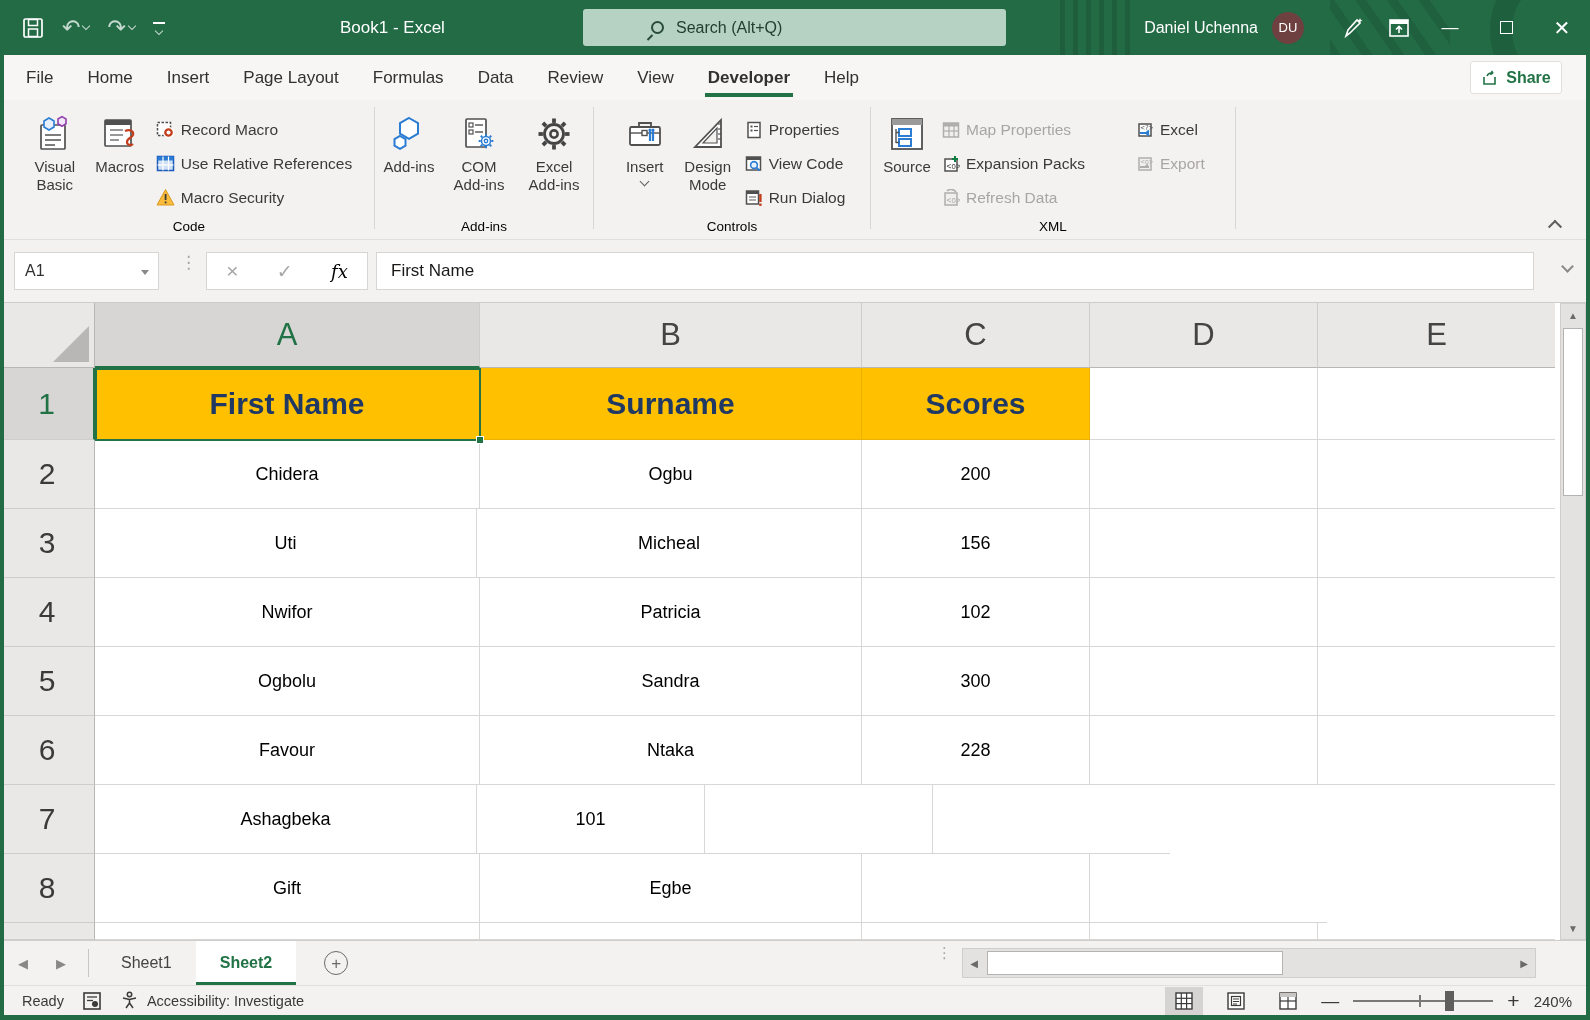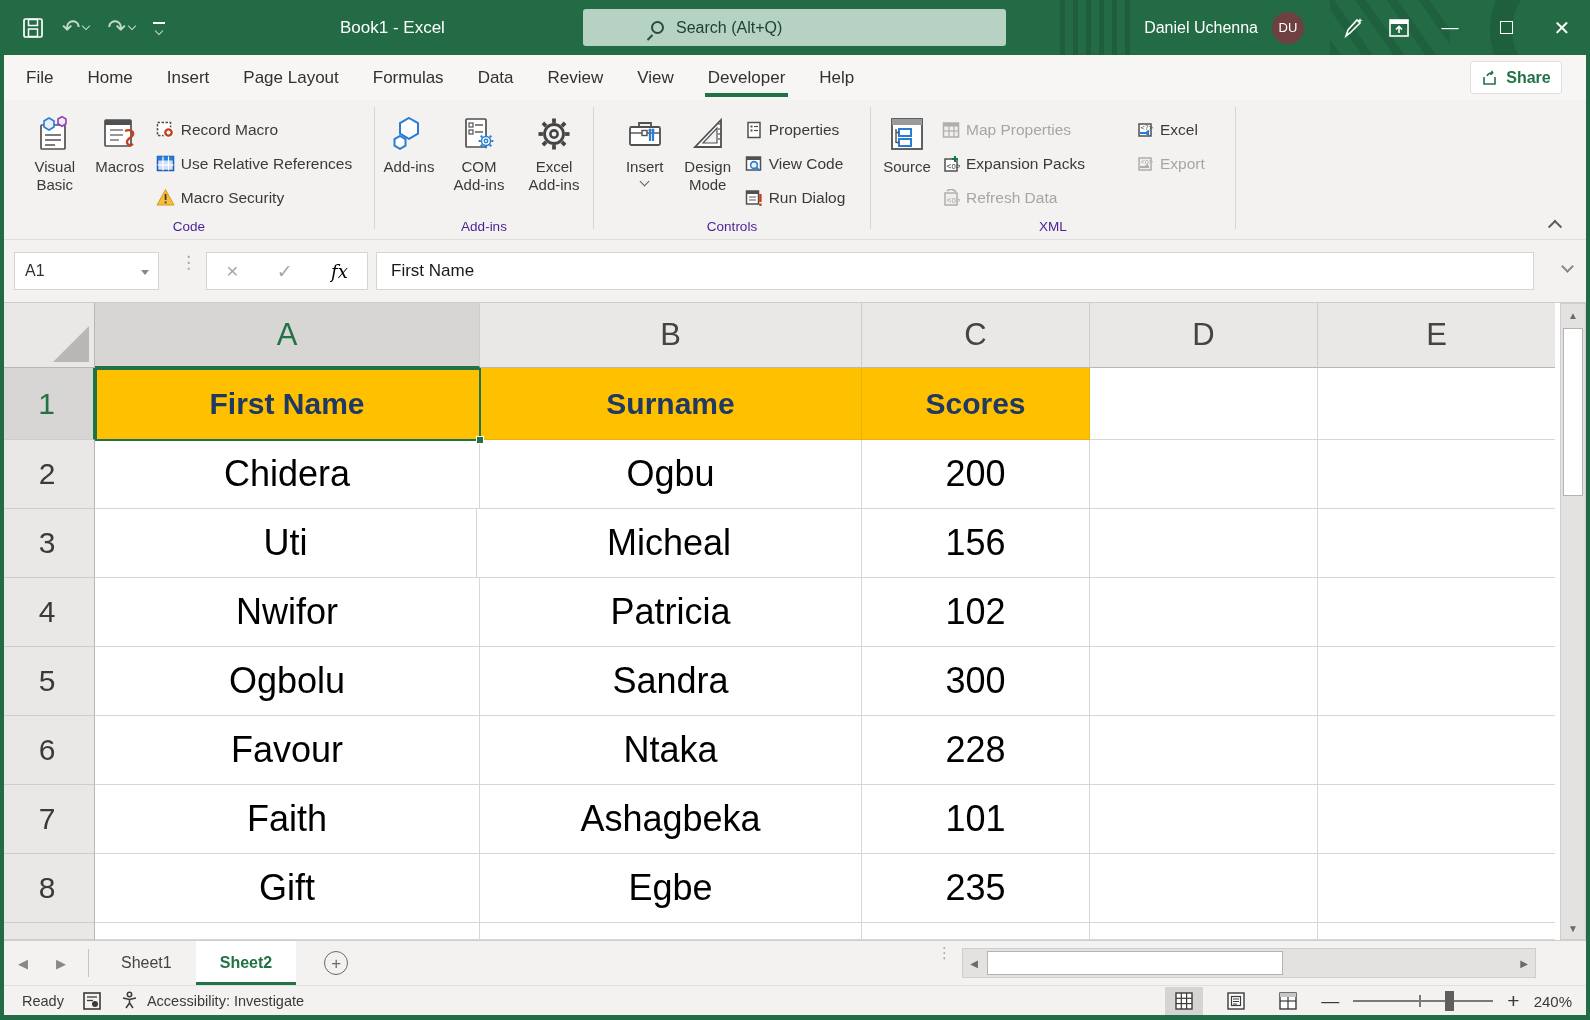--- a/index.html
+++ b/index.html
@@ -29,28 +29,28 @@
   .uname { font-size:16px; color:#fff; margin-right:14px; }
   .avatar { width:32px; height:32px; border-radius:50%; background:#6e4140; color:#fff; font-size:13px; display:flex; align-items:center; justify-content:center; margin-right:26px; }
   .tb-icon { width:46px; height:55px; display:flex; align-items:center; justify-content:center; color:#fff; }
   .winbtn { width:56px; height:55px; display:flex; align-items:center; justify-content:center; color:#fff; font-size:17px; }
   .maxbox { width:13px; height:13px; border:1.6px solid #fff; }
 
   
   .tabrow { position:absolute; left:0; top:55px; width:1590px; height:45px; background:#f7f6f5; border-left:4px solid #226b45; border-right:4px solid #226b45; display:flex; align-items:center; }
   .rtab { font-size:17px; color:#323130; padding:0 17px; height:45px; display:flex; align-items:center; position:relative; cursor:default; }
   .rtab.first { padding-left:22px; }
-  .rtab.active { font-weight:normal; }
+  .rtab.active { font-weight:bold; }
   .rtab.active::after { content:""; position:absolute; left:14px; right:14px; bottom:3px; height:4px; background:#217346; }
   .sharebtn { position:absolute; right:24px; top:6px; height:33px; width:92px; background:#fff; border:1px solid #e1dfdd; border-radius:3px; display:flex; align-items:center; justify-content:center; gap:7px; color:#217346; font-size:16px; font-weight:bold; }
 
   
   .ribbon { position:absolute; left:0; top:100px; width:1590px; height:140px; background:#f3f2f1; border-left:4px solid #226b45; border-right:4px solid #226b45; border-bottom:1px solid #e1dfdd; display:flex; }
   .rgroup { position:relative; height:140px; display:flex; justify-content:center; gap:6px; padding-top:8px; }
-  .rgroup .glabel { position:absolute; bottom:6px; left:0; right:0; text-align:center; font-size:13.5px; color:#4c1d95; }
+  .rgroup .glabel { position:absolute; bottom:6px; left:0; right:0; text-align:center; font-size:13.5px; color:#000000; }
   .gsep { width:1px; height:122px; background:#d8d6d4; margin-top:7px; }
   .bigbtn { width:64px; display:flex; flex-direction:column; align-items:center; padding-top:4px; cursor:default; }
   .bigbtn .bicon { height:44px; display:flex; align-items:center; justify-content:center; }
   .bigbtn .blabel { font-size:15px; color:#3b3a39; text-align:center; line-height:18px; margin-top:2px; }
   .smallcol { display:flex; flex-direction:column; gap:3px; padding-top:6px; }
   .smallbtn { display:flex; align-items:center; gap:6px; height:31px; white-space:nowrap; cursor:default; }
   .smallbtn .slabel { font-size:15.5px; color:#3b3a39; }
   .smallbtn.disabled .slabel { color:#a8a6a4; }
   .chevdown { width:7px; height:7px; border-right:1.8px solid #605e5c; border-bottom:1.8px solid #605e5c; transform:rotate(45deg); margin-top:2px; }
   .collapse-chev { position:absolute; right:26px; bottom:10px; }
@@ -72,21 +72,21 @@
   
   .grid { position:absolute; left:0; top:303px; width:1555px; height:637px; background:#fff; overflow:hidden; }
   .ghrow { display:flex; }
   .corner { width:95px; height:65px; background:#e9e8e7; border-right:1px solid #b9b7b5; border-bottom:1px solid #b9b7b5; position:relative; }
   .corner .tri { position:absolute; right:5px; bottom:5px; width:0; height:0; border-left:36px solid transparent; border-bottom:36px solid #b9b7b5; }
   .colhdr { height:65px; background:#e9e8e7; border-right:1px solid #cfcdcb; border-bottom:1px solid #b9b7b5; display:flex; align-items:center; justify-content:center; font-size:31px; color:#444; }
   .colhdr.sel { background:#d7d6d5; color:#217346; border-bottom:2px solid #217346; }
   .grow { display:flex; }
   .rowhdr { width:95px; background:#e9e8e7; border-right:1px solid #b9b7b5; border-bottom:1px solid #cfcdcb; display:flex; align-items:center; justify-content:center; font-size:30px; color:#3b3a39; }
   .rowhdr.sel { background:#d7d6d5; color:#217346; border-right:2px solid #217346; }
-  .cell { border-right:1px solid #d8d7d6; border-bottom:1px solid #d8d7d6; display:flex; align-items:center; justify-content:center; font-size:36px; color:#000; background:#fff; }
+  .cell { border-right:1px solid #d8d7d6; border-bottom:1px solid #d8d7d6; display:flex; align-items:center; justify-content:center; font-size:18px; color:#000; background:#fff; }
   .cell.gold { background:#FFC000; border-right-color:#e9b205; border-bottom-color:#e9b205; font-weight:bold; font-size:30px; color:#1F3864; }
   .selbox { position:absolute; left:95px; top:65px; width:386px; height:73px; border:2.5px solid #217346; pointer-events:none; }
   .selbox .handle { position:absolute; right:-5px; bottom:-5px; width:8px; height:8px; background:#217346; border:1.5px solid #fff; pointer-events:auto; }
 
   
   .vscroll { position:absolute; left:1560px; top:303px; width:26px; height:637px; background:#e3e2e1; border:1px solid #d0cecd; }
   .vs-btn { height:22px; display:flex; align-items:center; justify-content:center; color:#6a6a6a; font-size:10px; background:#e3e2e1; }
   .vs-thumb { position:absolute; left:2px; top:24px; width:20px; height:168px; background:#fff; border:1px solid #b5b3b1; }
   .vs-down { position:absolute; bottom:0; left:0; right:0; }
 
@@ -528,31 +528,29 @@
     <div class="grow" style="height:69px;">
       <div class="rowhdr">6</div>
       <div class="cell" style="width:385px;">Favour</div>
       <div class="cell" style="width:382px;">Ntaka</div>
       <div class="cell" style="width:228px;">228</div>
       <div class="cell" style="width:228px;"></div>
       <div class="cell" style="width:237px; border-right:none;"></div>
     </div>
     <div class="grow" style="height:69px;">
       <div class="rowhdr">7</div>
-      <div class="cell" style="width:385px;">Faith</div>
       <div class="cell" style="width:382px;">Ashagbeka</div>
       <div class="cell" style="width:228px;">101</div>
       <div class="cell" style="width:228px;"></div>
       <div class="cell" style="width:237px; border-right:none;"></div>
     </div>
     <div class="grow" style="height:69px;">
       <div class="rowhdr">8</div>
       <div class="cell" style="width:385px;">Gift</div>
       <div class="cell" style="width:382px;">Egbe</div>
-      <div class="cell" style="width:228px;">235</div>
       <div class="cell" style="width:228px;"></div>
       <div class="cell" style="width:237px; border-right:none;"></div>
     </div>
     <div class="grow" style="height:17px;">
       <div class="rowhdr"></div>
       <div class="cell" style="width:385px;"></div>
       <div class="cell" style="width:382px;"></div>
       <div class="cell" style="width:228px;"></div>
       <div class="cell" style="width:228px;"></div>
       <div class="cell" style="width:237px; border-right:none;"></div>

